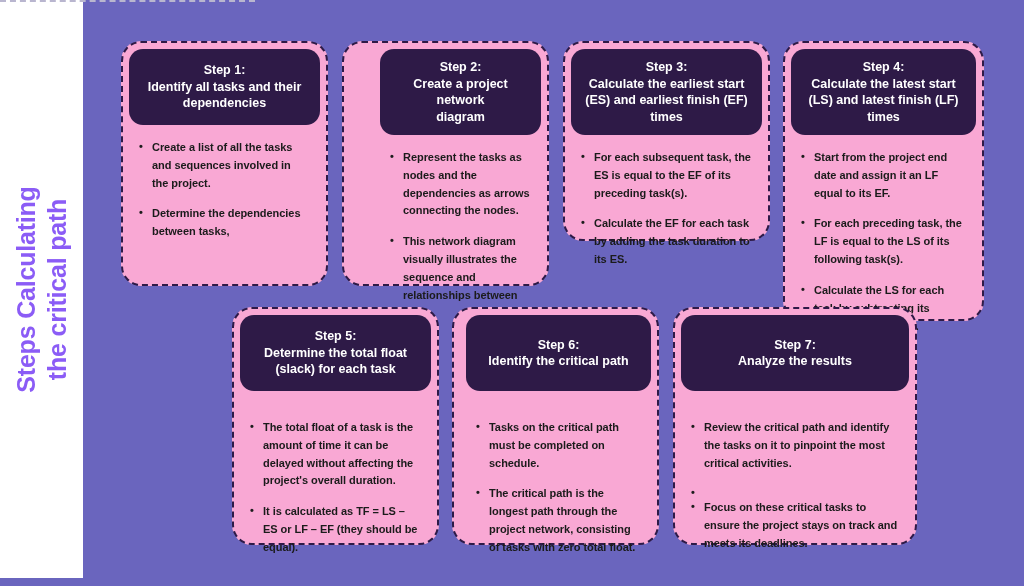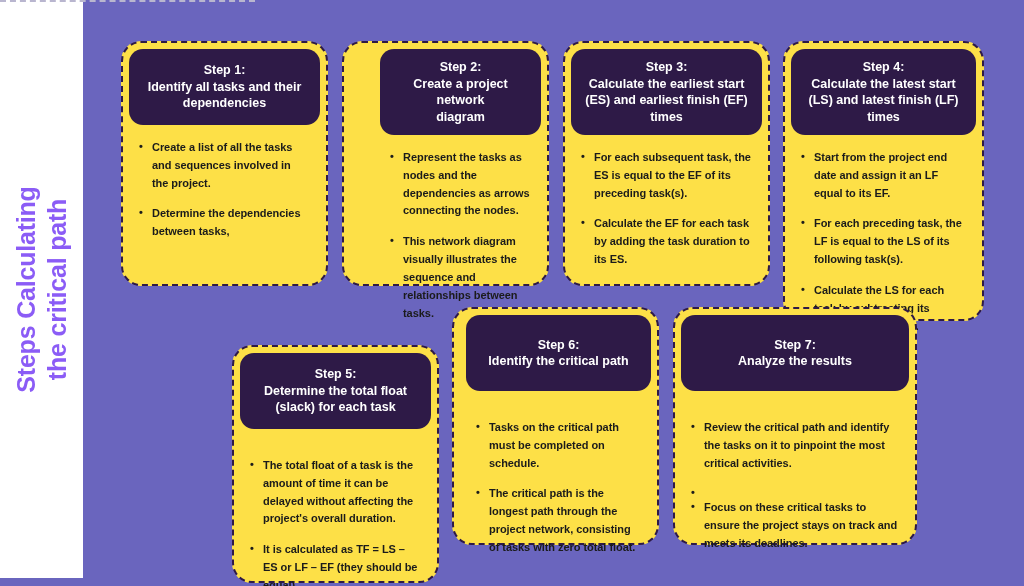--- a/index.html
+++ b/index.html
@@ -64,21 +64,21 @@
   
   .board {
     position: absolute;
     left: 0; top: 0;
     width: 1024px;
     height: 586px;
   }
 
   .card {
     position: absolute;
-    background: #fde047;
+    background: #f9a8d4;
     border: 2px dashed #2E1A47;
     border-radius: 20px;
     padding: 6px;
     display: flex;
     flex-direction: column;
   }
 
   .card-header {
     background: #2E1A47;
     border-radius: 14px;
@@ -129,25 +129,25 @@
   }
 
   .card-body li.empty-bullet {
     margin-bottom: 3px;
     min-height: 11px;
   }
 
   
   #card-1 { left: 121px;  top: 41px;  width: 207px; height: 245px; }
   #card-2 { left: 342px;  top: 41px;  width: 207px; height: 245px; padding-left: 36px; }
-  #card-3 { left: 563px;  top: 41px;  width: 207px; height: 245px; }
+  #card-3 { left: 563px;  top: 41px;  width: 207px; height: 200px; }
   #card-4 { left: 783px;  top: 41px;  width: 201px; height: 280px; }
 
   
-  #card-5 { left: 232px;  top: 307px; width: 207px; height: 238px; margin-top: 38px; }
+  #card-5 { left: 232px;  top: 307px; width: 207px; height: 238px; }
   #card-6 { left: 452px;  top: 307px; width: 207px; height: 238px; padding-left: 12px; }
   #card-7 { left: 673px;  top: 307px; width: 244px; height: 238px; }
 
   
   #card-5 .card-body,
   #card-6 .card-body,
   #card-7 .card-body { padding-top: 28px; }
 </style>
 </head>
 <body>

